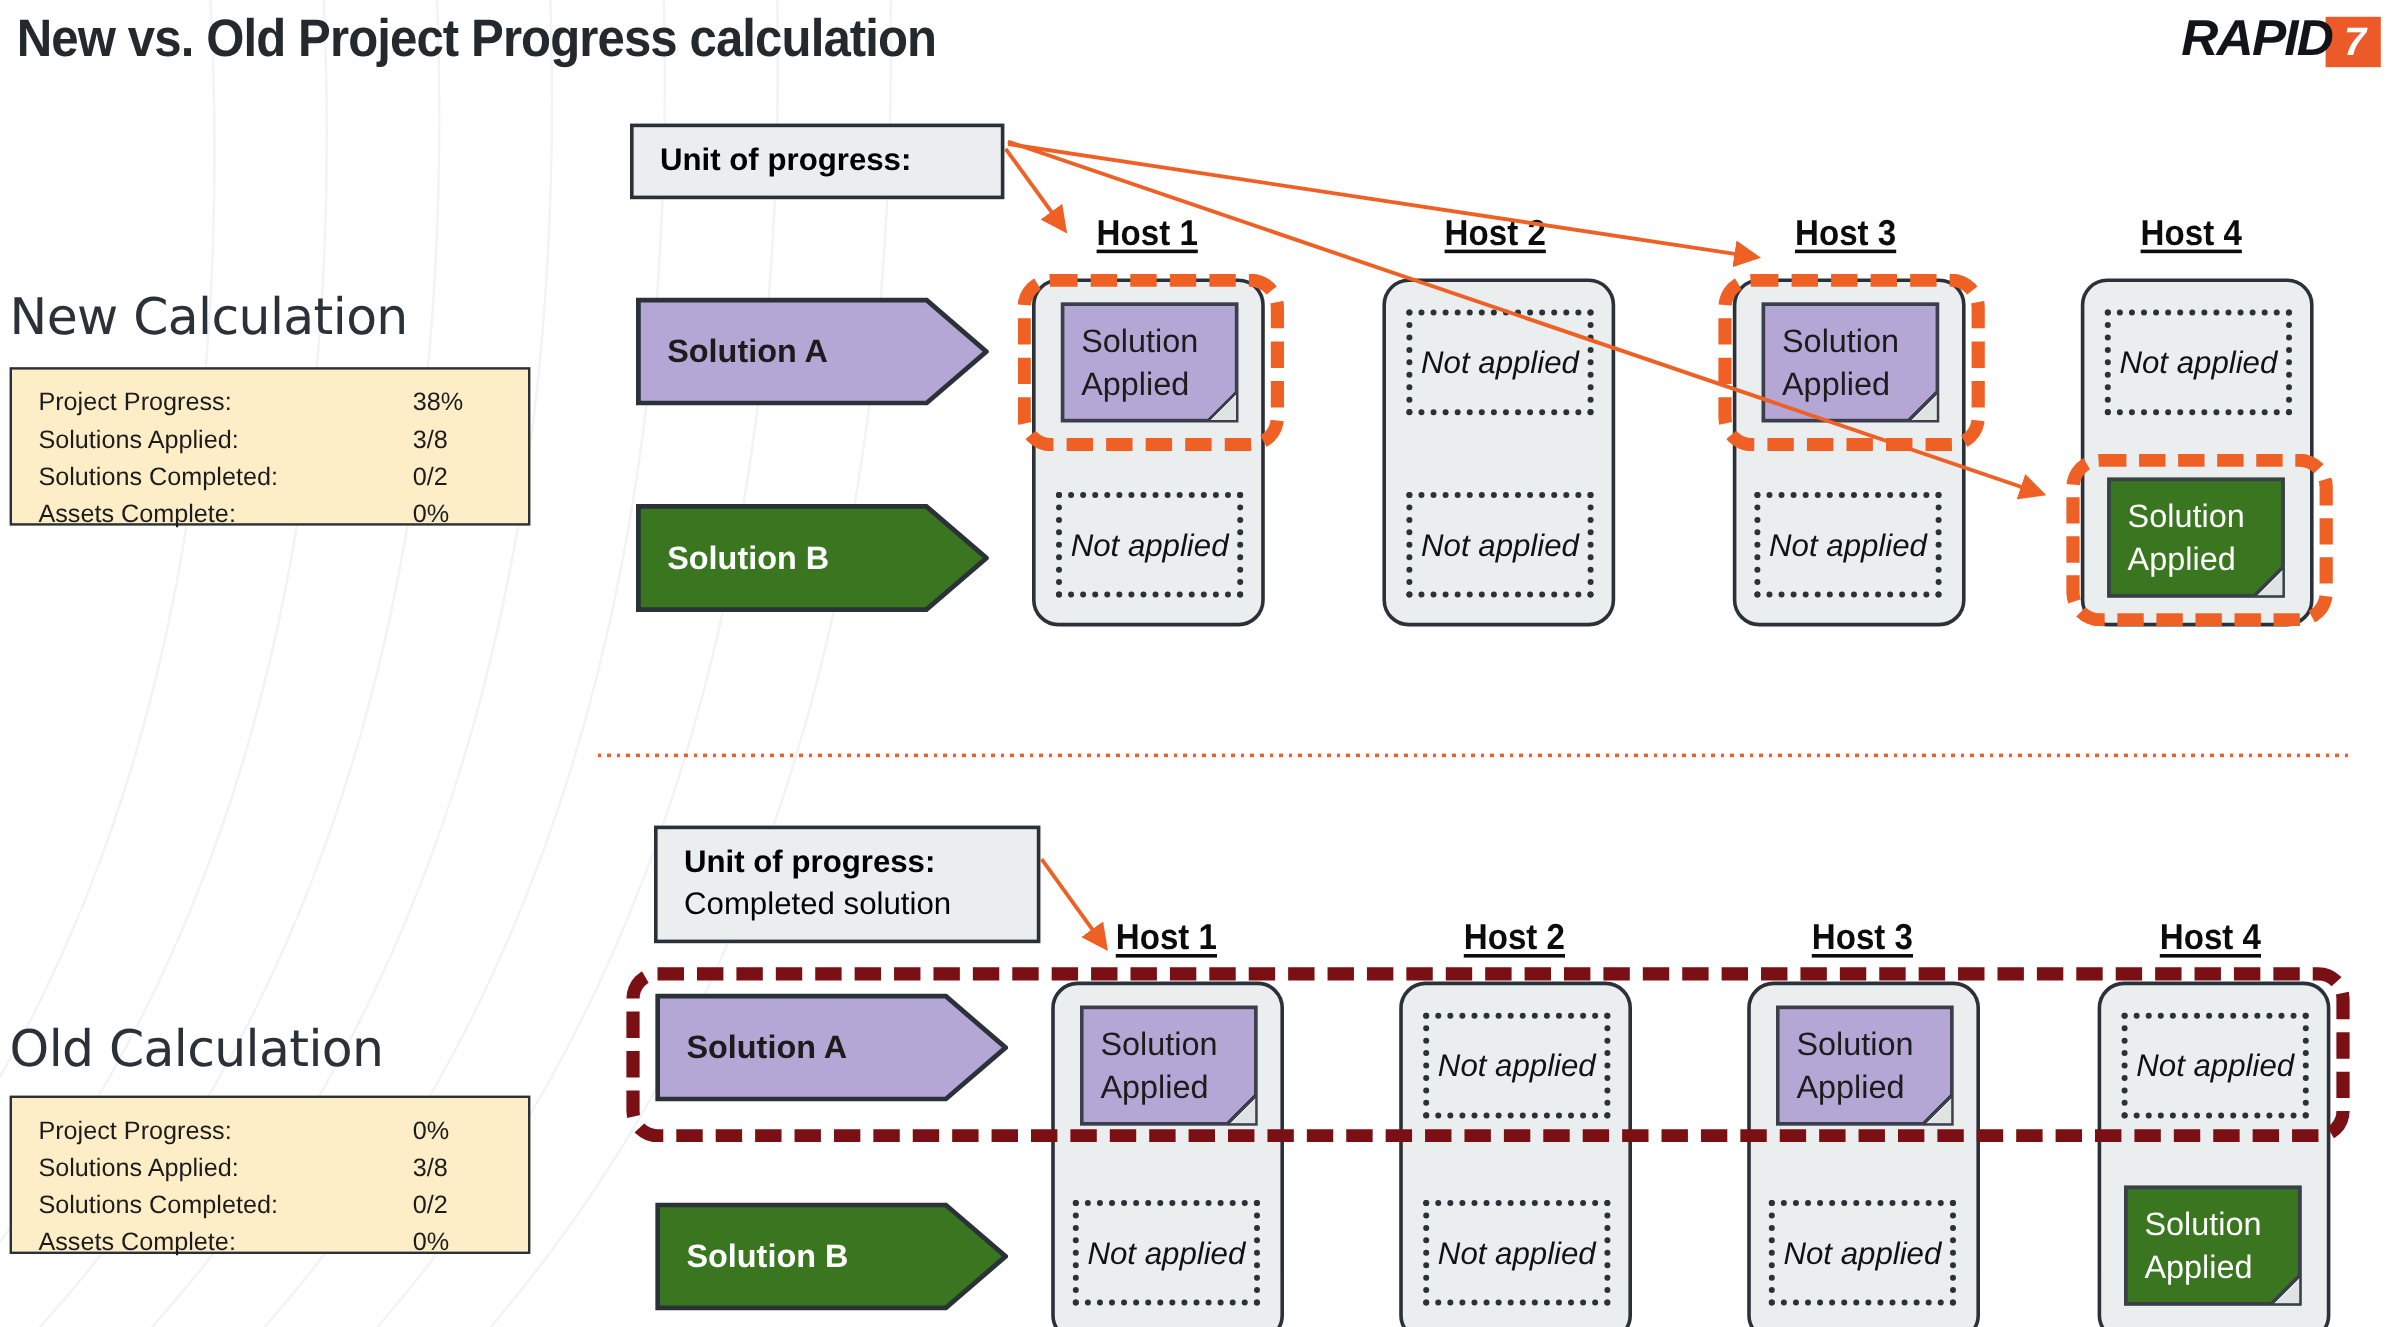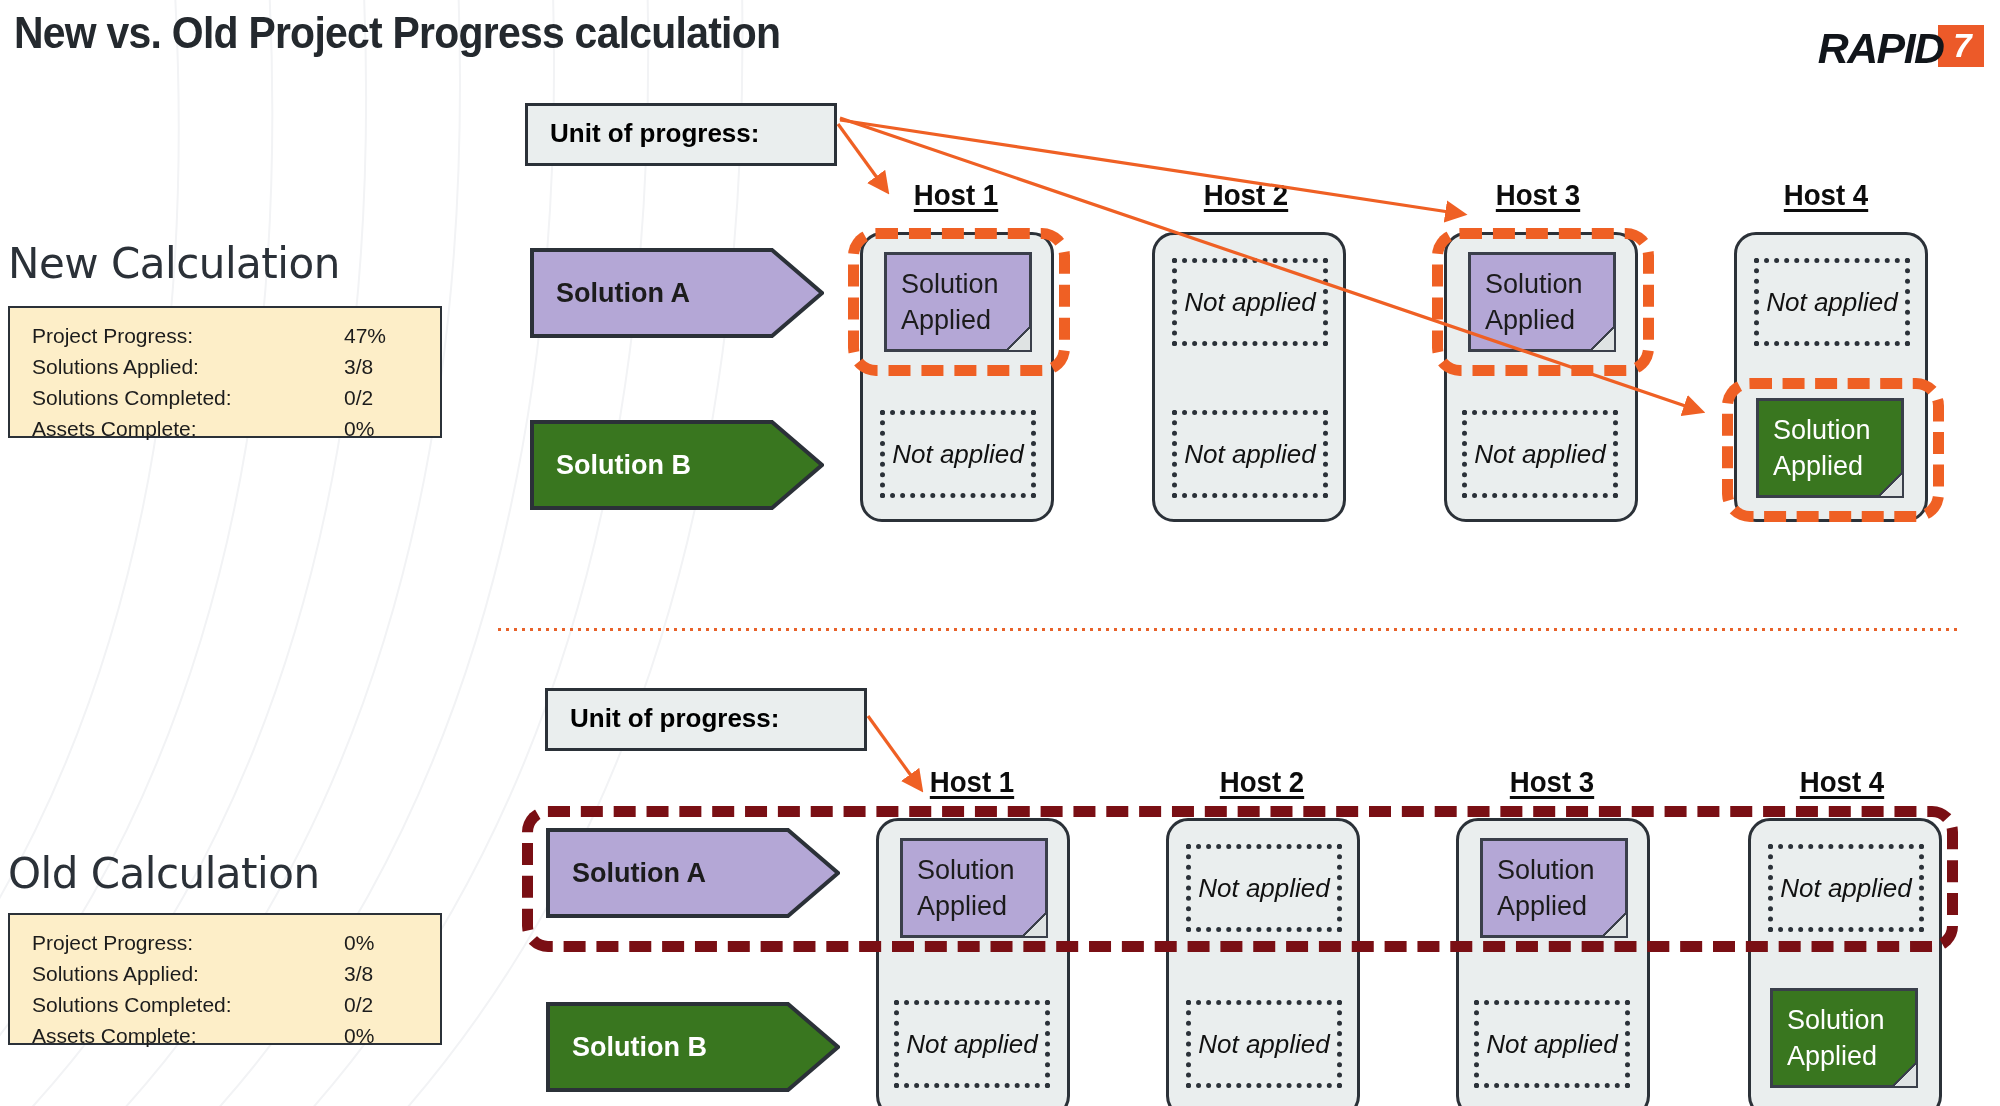--- a/index.html
+++ b/index.html
@@ -22,22 +22,22 @@
     position:absolute; left:14px; top:8px;
     font-size:44px; font-weight:bold;
     font-family:"Liberation Sans Narrow","Liberation Sans",sans-serif;
     letter-spacing:-0.8px;
     color:#24292e;
     transform:scaleX(0.93); transform-origin:left center;
     white-space:nowrap;
     z-index:5;
   }
   #logo{
-    position:absolute; right:16px; top:25px;
-    display:flex; align-items:flex-start; z-index:5;
+    position:absolute; right:16px; top:8px;
+    display:flex; align-items:flex-end; z-index:5;
   }
   #logo .word{
     font-size:42px; font-weight:bold; font-style:italic;
     letter-spacing:-1.5px; color:#11151a;
     transform:scaleX(1.02);
     font-family:"Liberation Sans",sans-serif;
   }
   #logo .seven{
     width:46px; height:42px; background:#ec5a29;
     display:flex; align-items:center; justify-content:center;
@@ -205,21 +205,21 @@
     <span>7</span>
   </span>
 </div>
 
 <div class="section-title" id="new-title">New Calculation</div>
 <div class="section-title" id="old-title">Old Calculation</div>
 
 <div class="stats-box" id="new-stats">
   <div class="stats-row">
     <span class="sl">Project Progress:</span>
-    <span class="sv">47%</span>
+    <span class="sv">38%</span>
   </div>
   <div class="stats-row">
     <span class="sl">Solutions Applied:</span>
     <span class="sv">3/8</span>
   </div>
   <div class="stats-row">
     <span class="sl">Solutions Completed:</span>
     <span class="sv">0/2</span>
   </div>
   <div class="stats-row">
@@ -246,20 +246,21 @@
     <span class="sv">0%</span>
   </div>
 </div>
 
 <div class="callout" id="callout-new">
   <div class="l1">Unit of progress:</div>
 </div>
 
 <div class="callout" id="callout-old">
   <div class="l1">Unit of progress:</div>
+  <div class="l2"><span>Completed solution</span></div>
 </div>
 
 <svg id="arrows-new" viewBox="0 0 2000 1106">
   <defs>
     <marker id="ah-o" viewBox="0 0 12 12" refX="9" refY="6" markerWidth="7" markerHeight="7" orient="auto-start-reverse">
       <path d="M 0 0 L 12 6 L 0 12 z" fill="#ef6024"></path>
     </marker>
   </defs>
   <g stroke="#ef6024" stroke-width="3.2" fill="none" marker-end="url(#ah-o)">
     <path d="M 838 124 L 886 190"></path>

